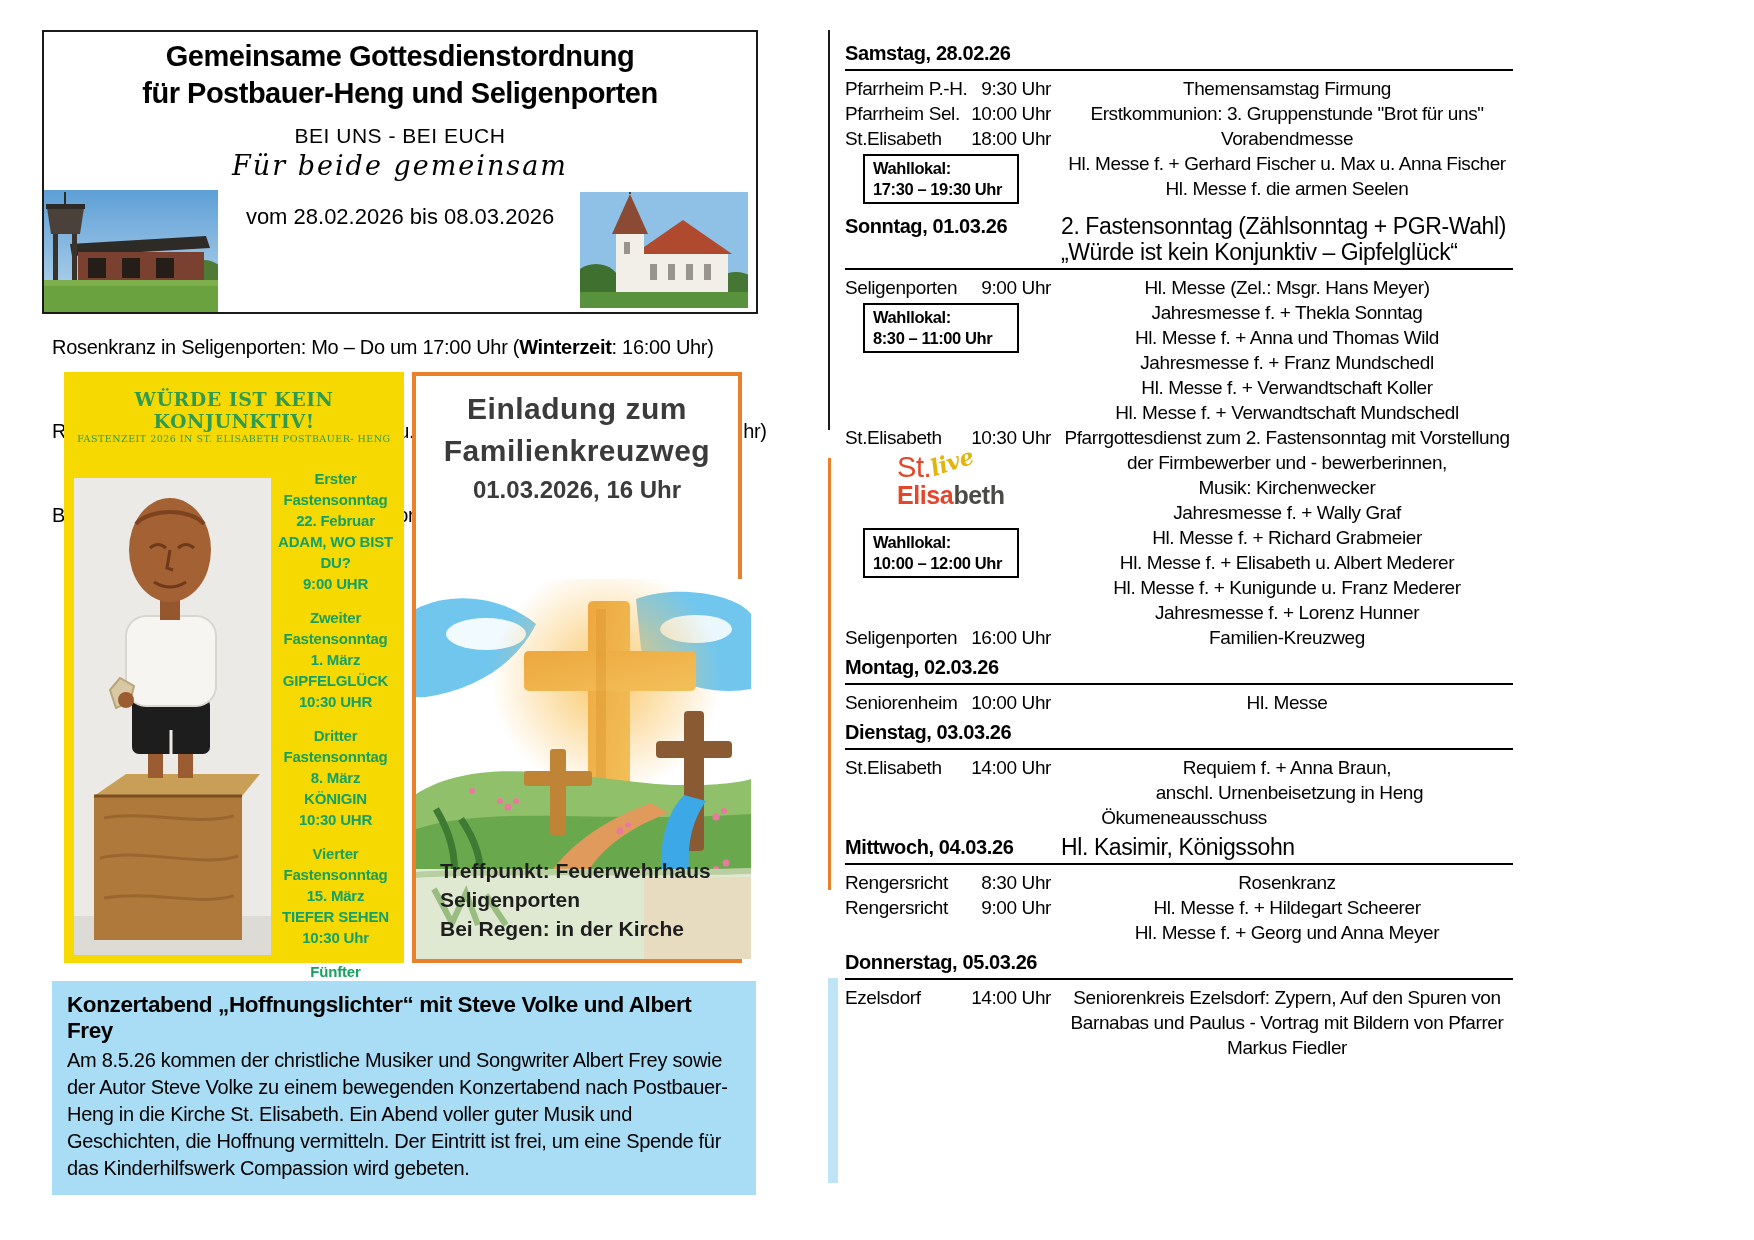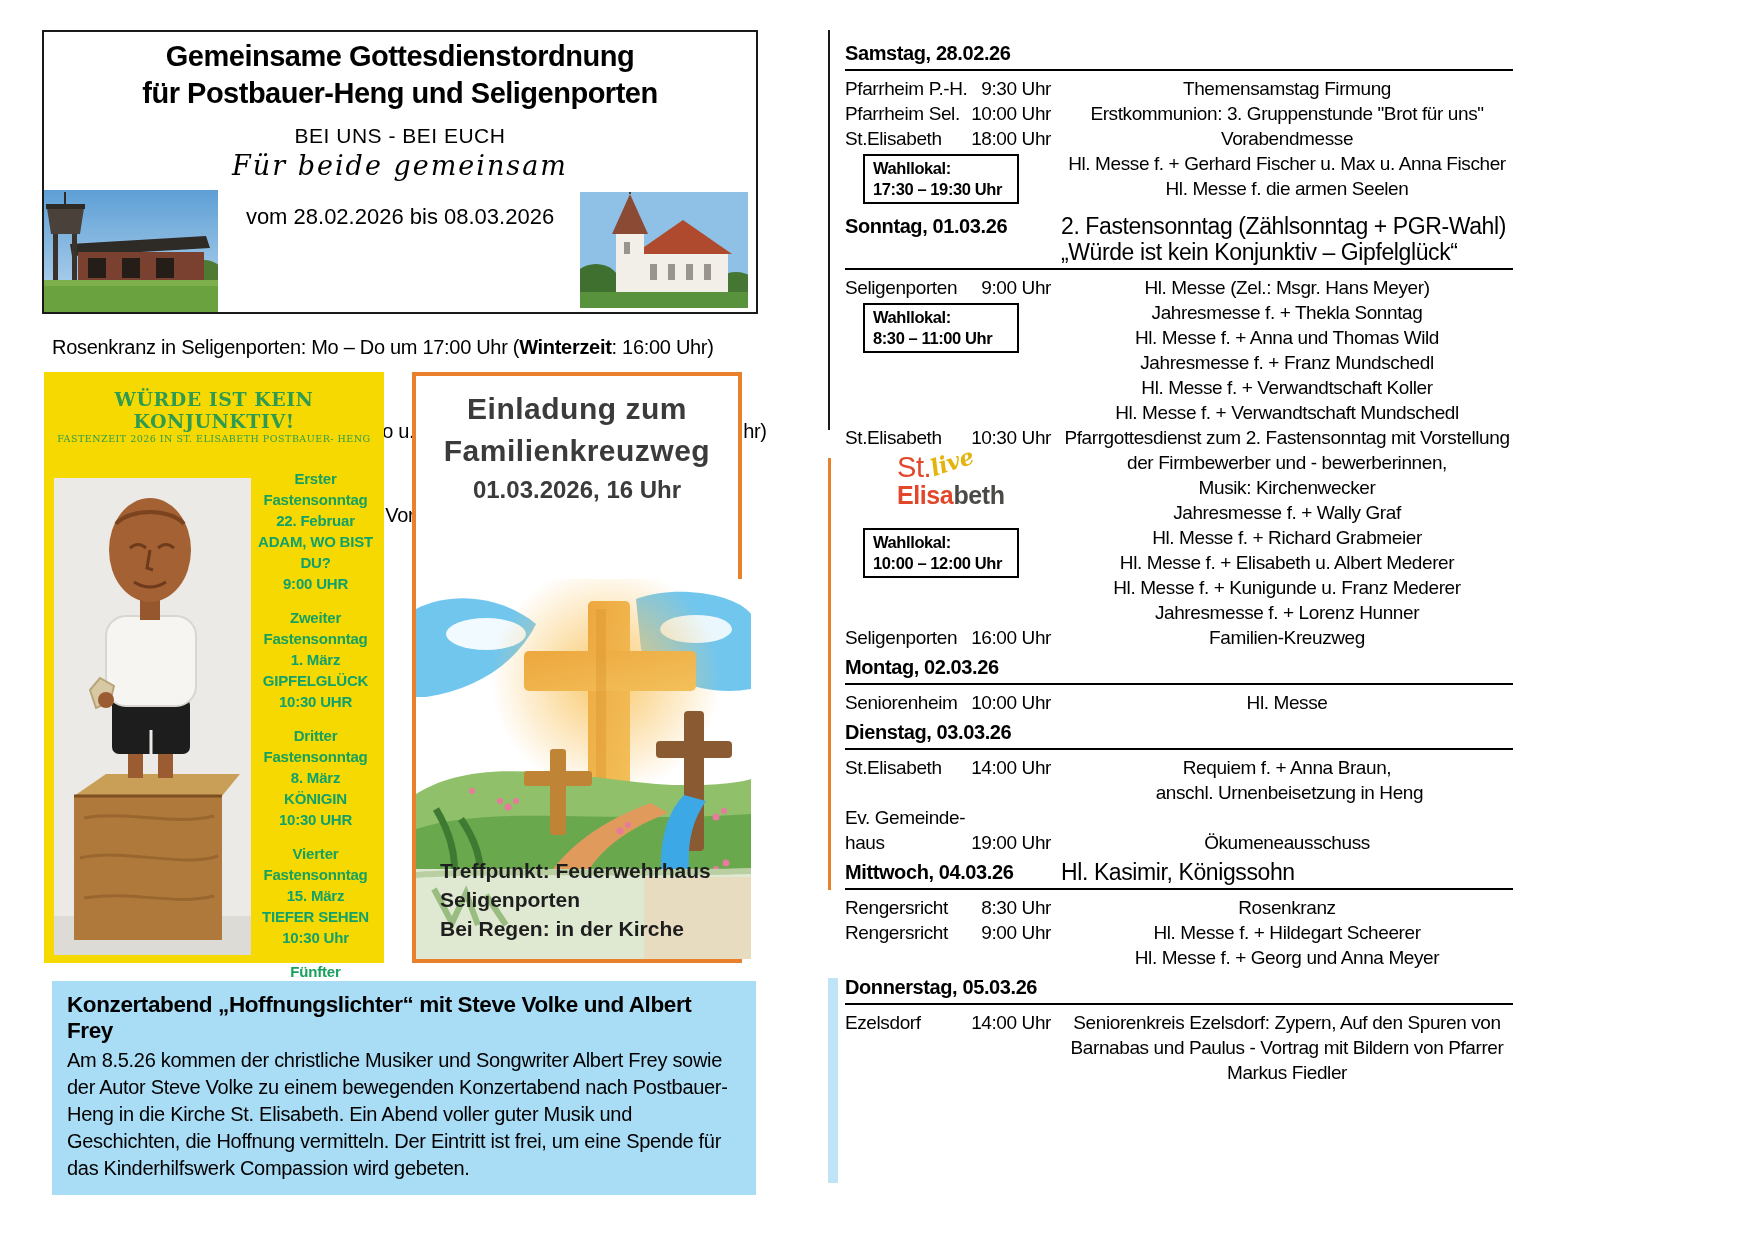--- a/index.html
+++ b/index.html
@@ -13,21 +13,21 @@
   .hb-script{position:absolute;left:0;right:0;top:118px;text-align:center;font-family:"DejaVu Serif",serif;font-style:italic;font-size:27px;letter-spacing:2px;}
   .hb-date{position:absolute;left:0;right:0;top:172px;text-align:center;font-size:22px;}
   .photo-left{position:absolute;left:0px;bottom:0px;width:174px;height:122px;}
   .photo-right{position:absolute;right:8px;bottom:4px;width:168px;height:116px;}
 
   
   .info-lines{position:absolute;left:52px;top:277px;font-size:20px;line-height:28px;letter-spacing:-0.3px;white-space:pre;}
   .info-lines .b{font-weight:700;}
 
   
-  .poster-yellow{position:absolute;left:44px;top:372px;width:340px;height:591px;background:#F5D900;box-sizing:border-box;}
+  .poster-yellow{position:absolute;left:64px;top:372px;width:340px;height:591px;background:#F5D900;box-sizing:border-box;}
   .fz-title{margin-top:16px;text-align:center;font-family:"DejaVu Serif",serif;font-weight:700;font-size:19px;letter-spacing:0.5px;color:#2E9B50;}
   .fz-subtitle{text-align:center;font-family:"DejaVu Serif",serif;font-size:9.5px;letter-spacing:0.5px;color:#2E9B50;margin-top:1px;}
   .fz-photo{position:absolute;left:10px;top:106px;width:197px;height:477px;}
   .fz-items{position:absolute;left:207px;right:4px;top:96px;text-align:center;}
   .fz-item{margin-bottom:13px;}
   .fz-item div{font-weight:700;font-size:15px;line-height:21px;color:#12A06B;letter-spacing:-0.2px;}
   .fz-item .fz-name{color:#17A05E;}
 
   
   .poster-orange{position:absolute;left:412px;top:372px;width:330px;height:591px;background:#fff;border:4px solid #E8802C;box-sizing:border-box;}
@@ -398,27 +398,20 @@
         <div class="sch-left">
           <div class="sch-loc">St.Elisabeth</div>
           <div class="sch-time">14:00 Uhr</div>
         </div>
         <div class="sch-lines">
           <div class="sch-line">Requiem f. + Anna Braun,</div>
           <div class="sch-line"> anschl. Urnenbeisetzung in Heng</div>
         </div>
       </div>
       <div class="sch-row sch-row-bottom">
-        <div class="sch-left">
-          <div class="sch-loc">Ev. Gemeinde-</div>
-          <div class="sch-left-sub">
-            <div class="sch-loc">haus</div>
-            <div class="sch-time">19:00 Uhr</div>
-          </div>
-        </div>
         <div class="sch-lines">
           <div class="sch-line">Ökumeneausschuss</div>
         </div>
       </div>
       <div class="sch-day">
         <div class="sch-day-label">Mittwoch, 04.03.26</div>
         <div class="sch-day-desc">
           <div class="sch-line">Hl. Kasimir, Königssohn</div>
         </div>
       </div>

